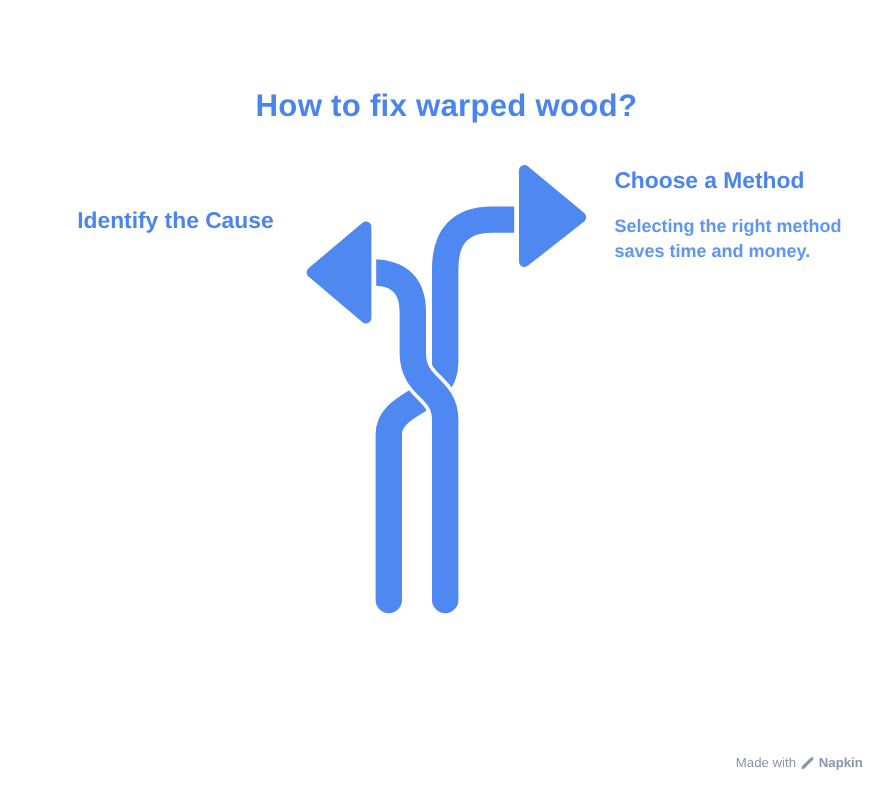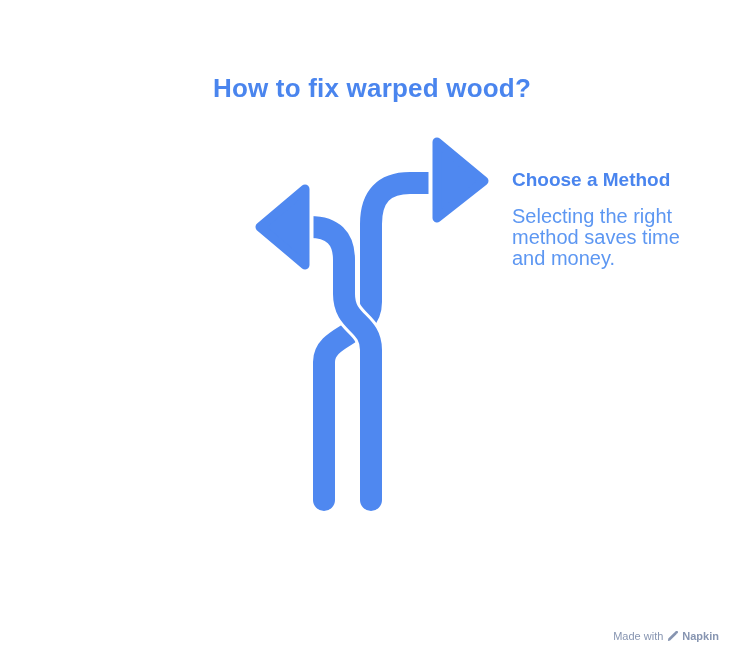--- a/index.html
+++ b/index.html
@@ -32,25 +32,25 @@
   .line-stroke{fill:none;stroke:var(--accent-blue);stroke-width:22;stroke-linecap:round;stroke-linejoin:round;}
   .head-casing{fill:var(--outline-white);stroke:var(--outline-white);stroke-width:17;stroke-linejoin:round;}
   .head-fill{fill:var(--accent-blue);stroke:var(--accent-blue);stroke-width:9;stroke-linejoin:round;}
   .text-block{position:absolute;}
   .text-block .heading{
     font-size:19px;font-weight:700;line-height:1.25;
     color:var(--title-blue);
     margin-bottom:14px;
   }
   .text-block .body-text{
-    font-size:20px;font-weight:400;line-height:21px;
+    font-size:15px;font-weight:700;line-height:21px;
     color:var(--body-blue);
   }
   .block-left{top:173px;right:516px;width:190px;text-align:right;}
-  .block-right{top:140px;left:512px;width:196px;text-align:left;margin-top:28px;}
+  .block-right{top:140px;left:512px;width:196px;text-align:left;}
   .watermark{
     position:absolute;top:628px;right:25px;
     display:flex;align-items:center;gap:4px;
     font-size:11px;line-height:16px;
     color:var(--watermark-gray);
     text-decoration:none;cursor:pointer;
   }
   .watermark .pen-icon{display:inline-block;width:11px;height:11px;}
   .watermark .pen-icon path{fill:var(--watermark-gray);}
   .brand{font-weight:700;}
@@ -77,20 +77,21 @@
       <path class="line-casing" d="M 371 500 L 371 350 C 371 322, 344 324, 344 294 L 344 260 Q 344 227, 310 227 L 302 227"></path>
       <path class="line-stroke" d="M 371 500 L 371 350 C 371 322, 344 324, 344 294 L 344 260 Q 344 227, 310 227 L 302 227"></path>
     </g>
     <g>
       <path class="head-casing" d="M 305 189 L 260 227 L 305 265 Z"></path>
       <path class="head-fill" d="M 305 189 L 260 227 L 305 265 Z"></path>
     </g>
   </svg>
 
   <div class="text-block block-left">
+    <div class="heading">Identify the Cause</div>
   </div>
 
   <div class="text-block block-right">
     <div class="heading">Choose a Method</div>
     <div class="body-text">Selecting the right method saves time and money.</div>
   </div>
 
   <div class="watermark">
     <span>Made with</span>
     <svg class="pen-icon" viewBox="0 0 12 12" aria-hidden="true">

